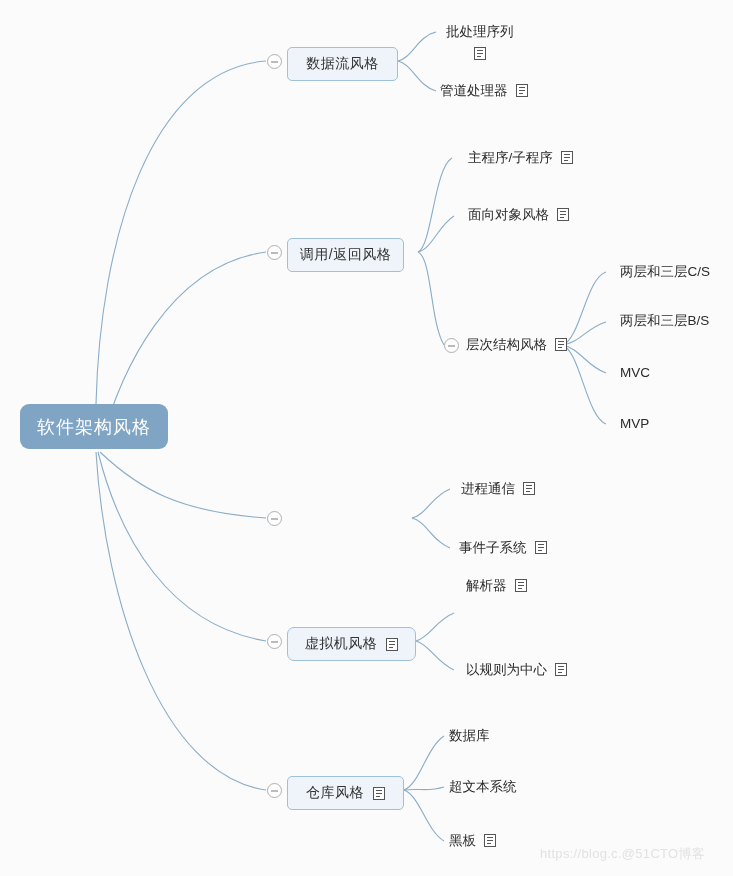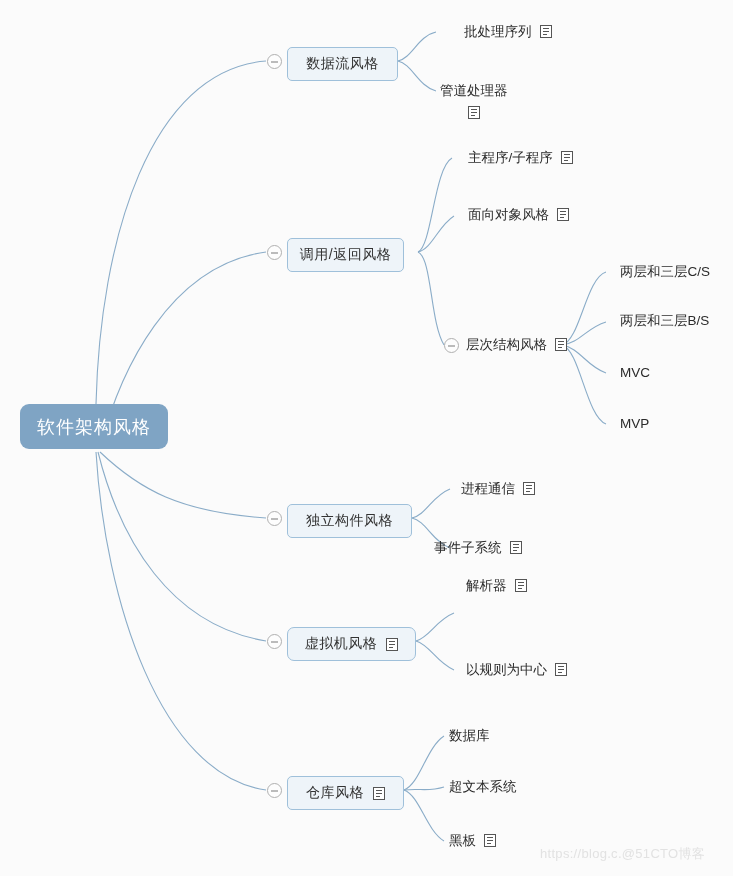--- a/index.html
+++ b/index.html
@@ -164,33 +164,33 @@
   <div class="collapse-toggle" style="left:267px; top:245px;"></div>
   <div class="collapse-toggle" style="left:267px; top:511px;"></div>
   <div class="collapse-toggle" style="left:267px; top:634px;"></div>
   <div class="collapse-toggle" style="left:267px; top:783px;"></div>
   <div class="collapse-toggle" style="left:444px; top:338px;"></div>
 
   <div class="branch-node" style="left:287px; top:47px; width:111px; height:28px;">
     <span class="node-text">数据流风格</span>
   </div>
 
-  <div class="leaf-node" style="left:464px; top:25px;">
+  <div class="leaf-node" style="left:446px; top:25px;flex-direction:column;">
     <span>批处理序列</span>
     <span class="note-icon">
       <svg viewBox="0 0 12 13" width="12" height="13">
         <rect x="0.5" y="0.5" width="11" height="12" fill="#ffffff" stroke="#555555" stroke-width="1"></rect>
         <line x1="3" y1="3.5" x2="9" y2="3.5" stroke="#555555" stroke-width="1"></line>
         <line x1="3" y1="6.5" x2="9" y2="6.5" stroke="#555555" stroke-width="1"></line>
         <line x1="3" y1="9.5" x2="7" y2="9.5" stroke="#555555" stroke-width="1"></line>
       </svg>
     </span>
   </div>
 
-  <div class="leaf-node" style="left:440px; top:84px;flex-direction:column;">
+  <div class="leaf-node" style="left:440px; top:84px;">
     <span>管道处理器</span>
     <span class="note-icon">
       <svg viewBox="0 0 12 13" width="12" height="13">
         <rect x="0.5" y="0.5" width="11" height="12" fill="#ffffff" stroke="#555555" stroke-width="1"></rect>
         <line x1="3" y1="3.5" x2="9" y2="3.5" stroke="#555555" stroke-width="1"></line>
         <line x1="3" y1="6.5" x2="9" y2="6.5" stroke="#555555" stroke-width="1"></line>
         <line x1="3" y1="9.5" x2="7" y2="9.5" stroke="#555555" stroke-width="1"></line>
       </svg>
     </span>
   </div>
@@ -241,37 +241,34 @@
   <div class="leaf-node sub" style="left:620px; top:314px;">
     <span>两层和三层B/S</span>
   </div>
   <div class="leaf-node sub" style="left:620px; top:366px;">
     <span>MVC</span>
   </div>
   <div class="leaf-node sub" style="left:620px; top:417px;">
     <span>MVP</span>
   </div>
 
-  <div class="branch-node" style="left:287px; top:504px; width:125px; height:28px;">
-    <span class="node-text">独立构件风格</span>
-  </div>
 
   <div class="leaf-node" style="left:461px; top:482px;">
     <span>进程通信</span>
     <span class="note-icon">
       <svg viewBox="0 0 12 13" width="12" height="13">
         <rect x="0.5" y="0.5" width="11" height="12" fill="#ffffff" stroke="#555555" stroke-width="1"></rect>
         <line x1="3" y1="3.5" x2="9" y2="3.5" stroke="#555555" stroke-width="1"></line>
         <line x1="3" y1="6.5" x2="9" y2="6.5" stroke="#555555" stroke-width="1"></line>
         <line x1="3" y1="9.5" x2="7" y2="9.5" stroke="#555555" stroke-width="1"></line>
       </svg>
     </span>
   </div>
 
-  <div class="leaf-node" style="left:434px; top:541px;">
+  <div class="leaf-node" style="left:459px; top:541px;">
     <span>事件子系统</span>
     <span class="note-icon">
       <svg viewBox="0 0 12 13" width="12" height="13">
         <rect x="0.5" y="0.5" width="11" height="12" fill="#ffffff" stroke="#555555" stroke-width="1"></rect>
         <line x1="3" y1="3.5" x2="9" y2="3.5" stroke="#555555" stroke-width="1"></line>
         <line x1="3" y1="6.5" x2="9" y2="6.5" stroke="#555555" stroke-width="1"></line>
         <line x1="3" y1="9.5" x2="7" y2="9.5" stroke="#555555" stroke-width="1"></line>
       </svg>
     </span>
   </div>

